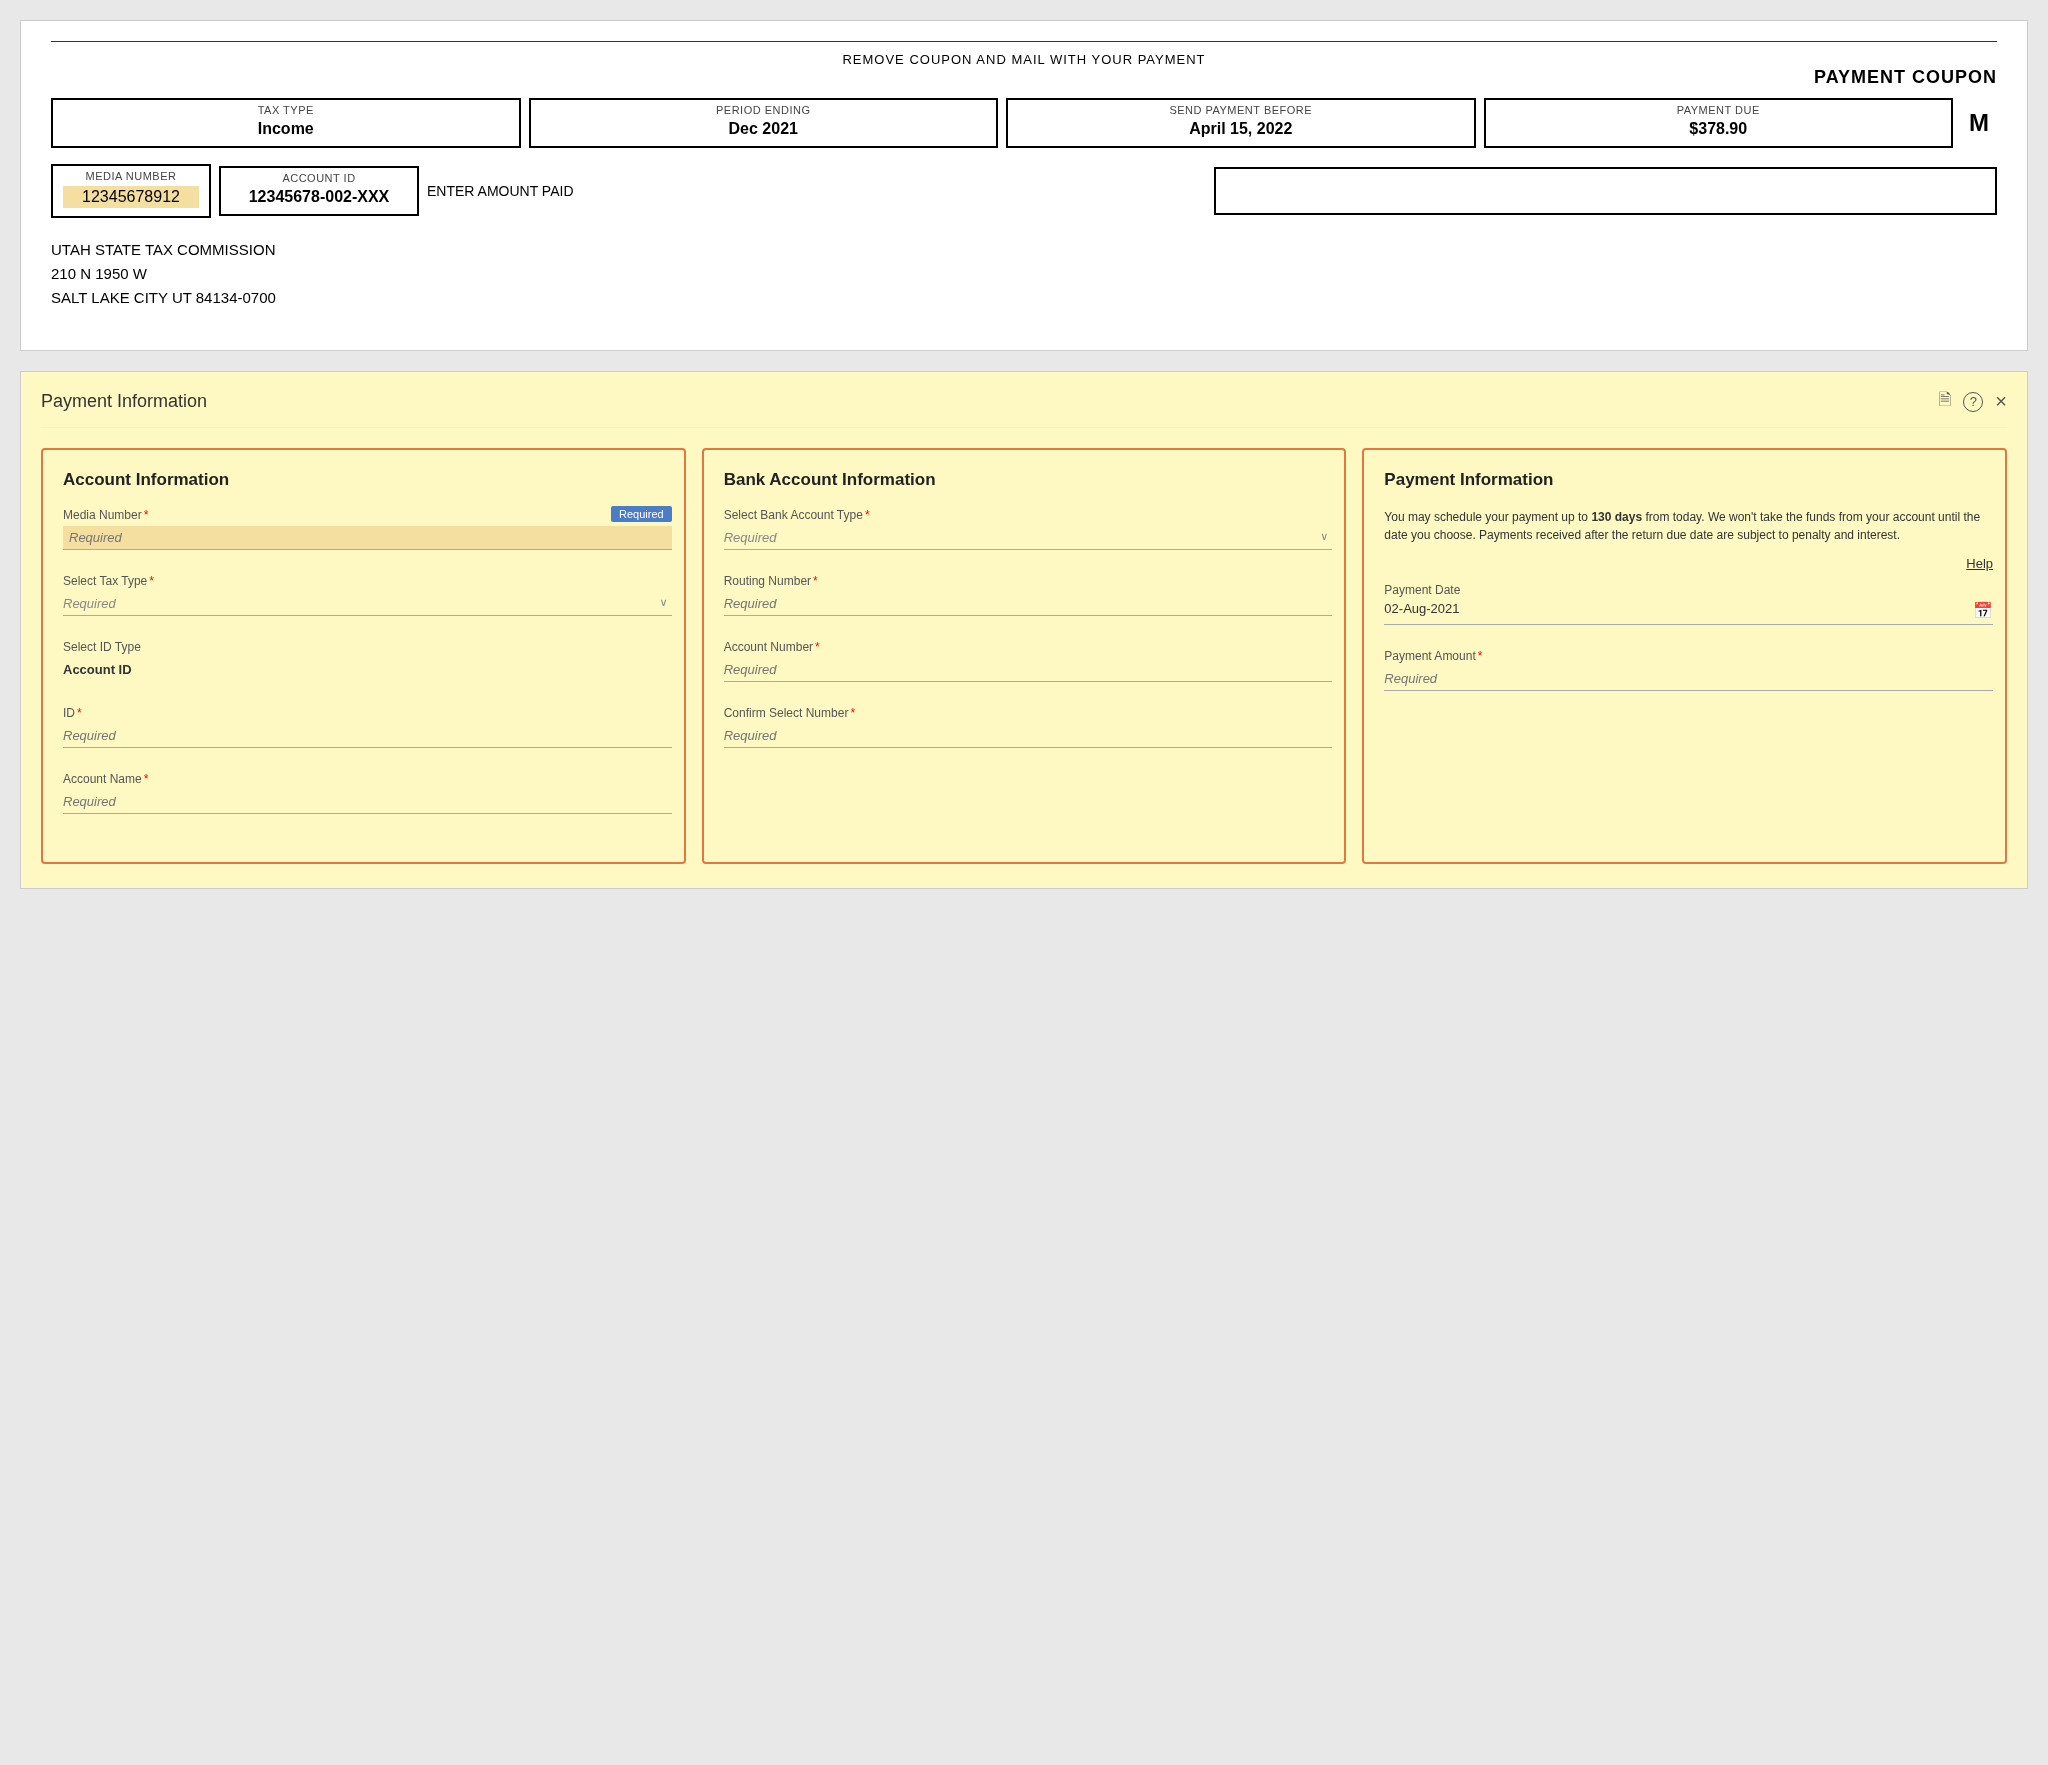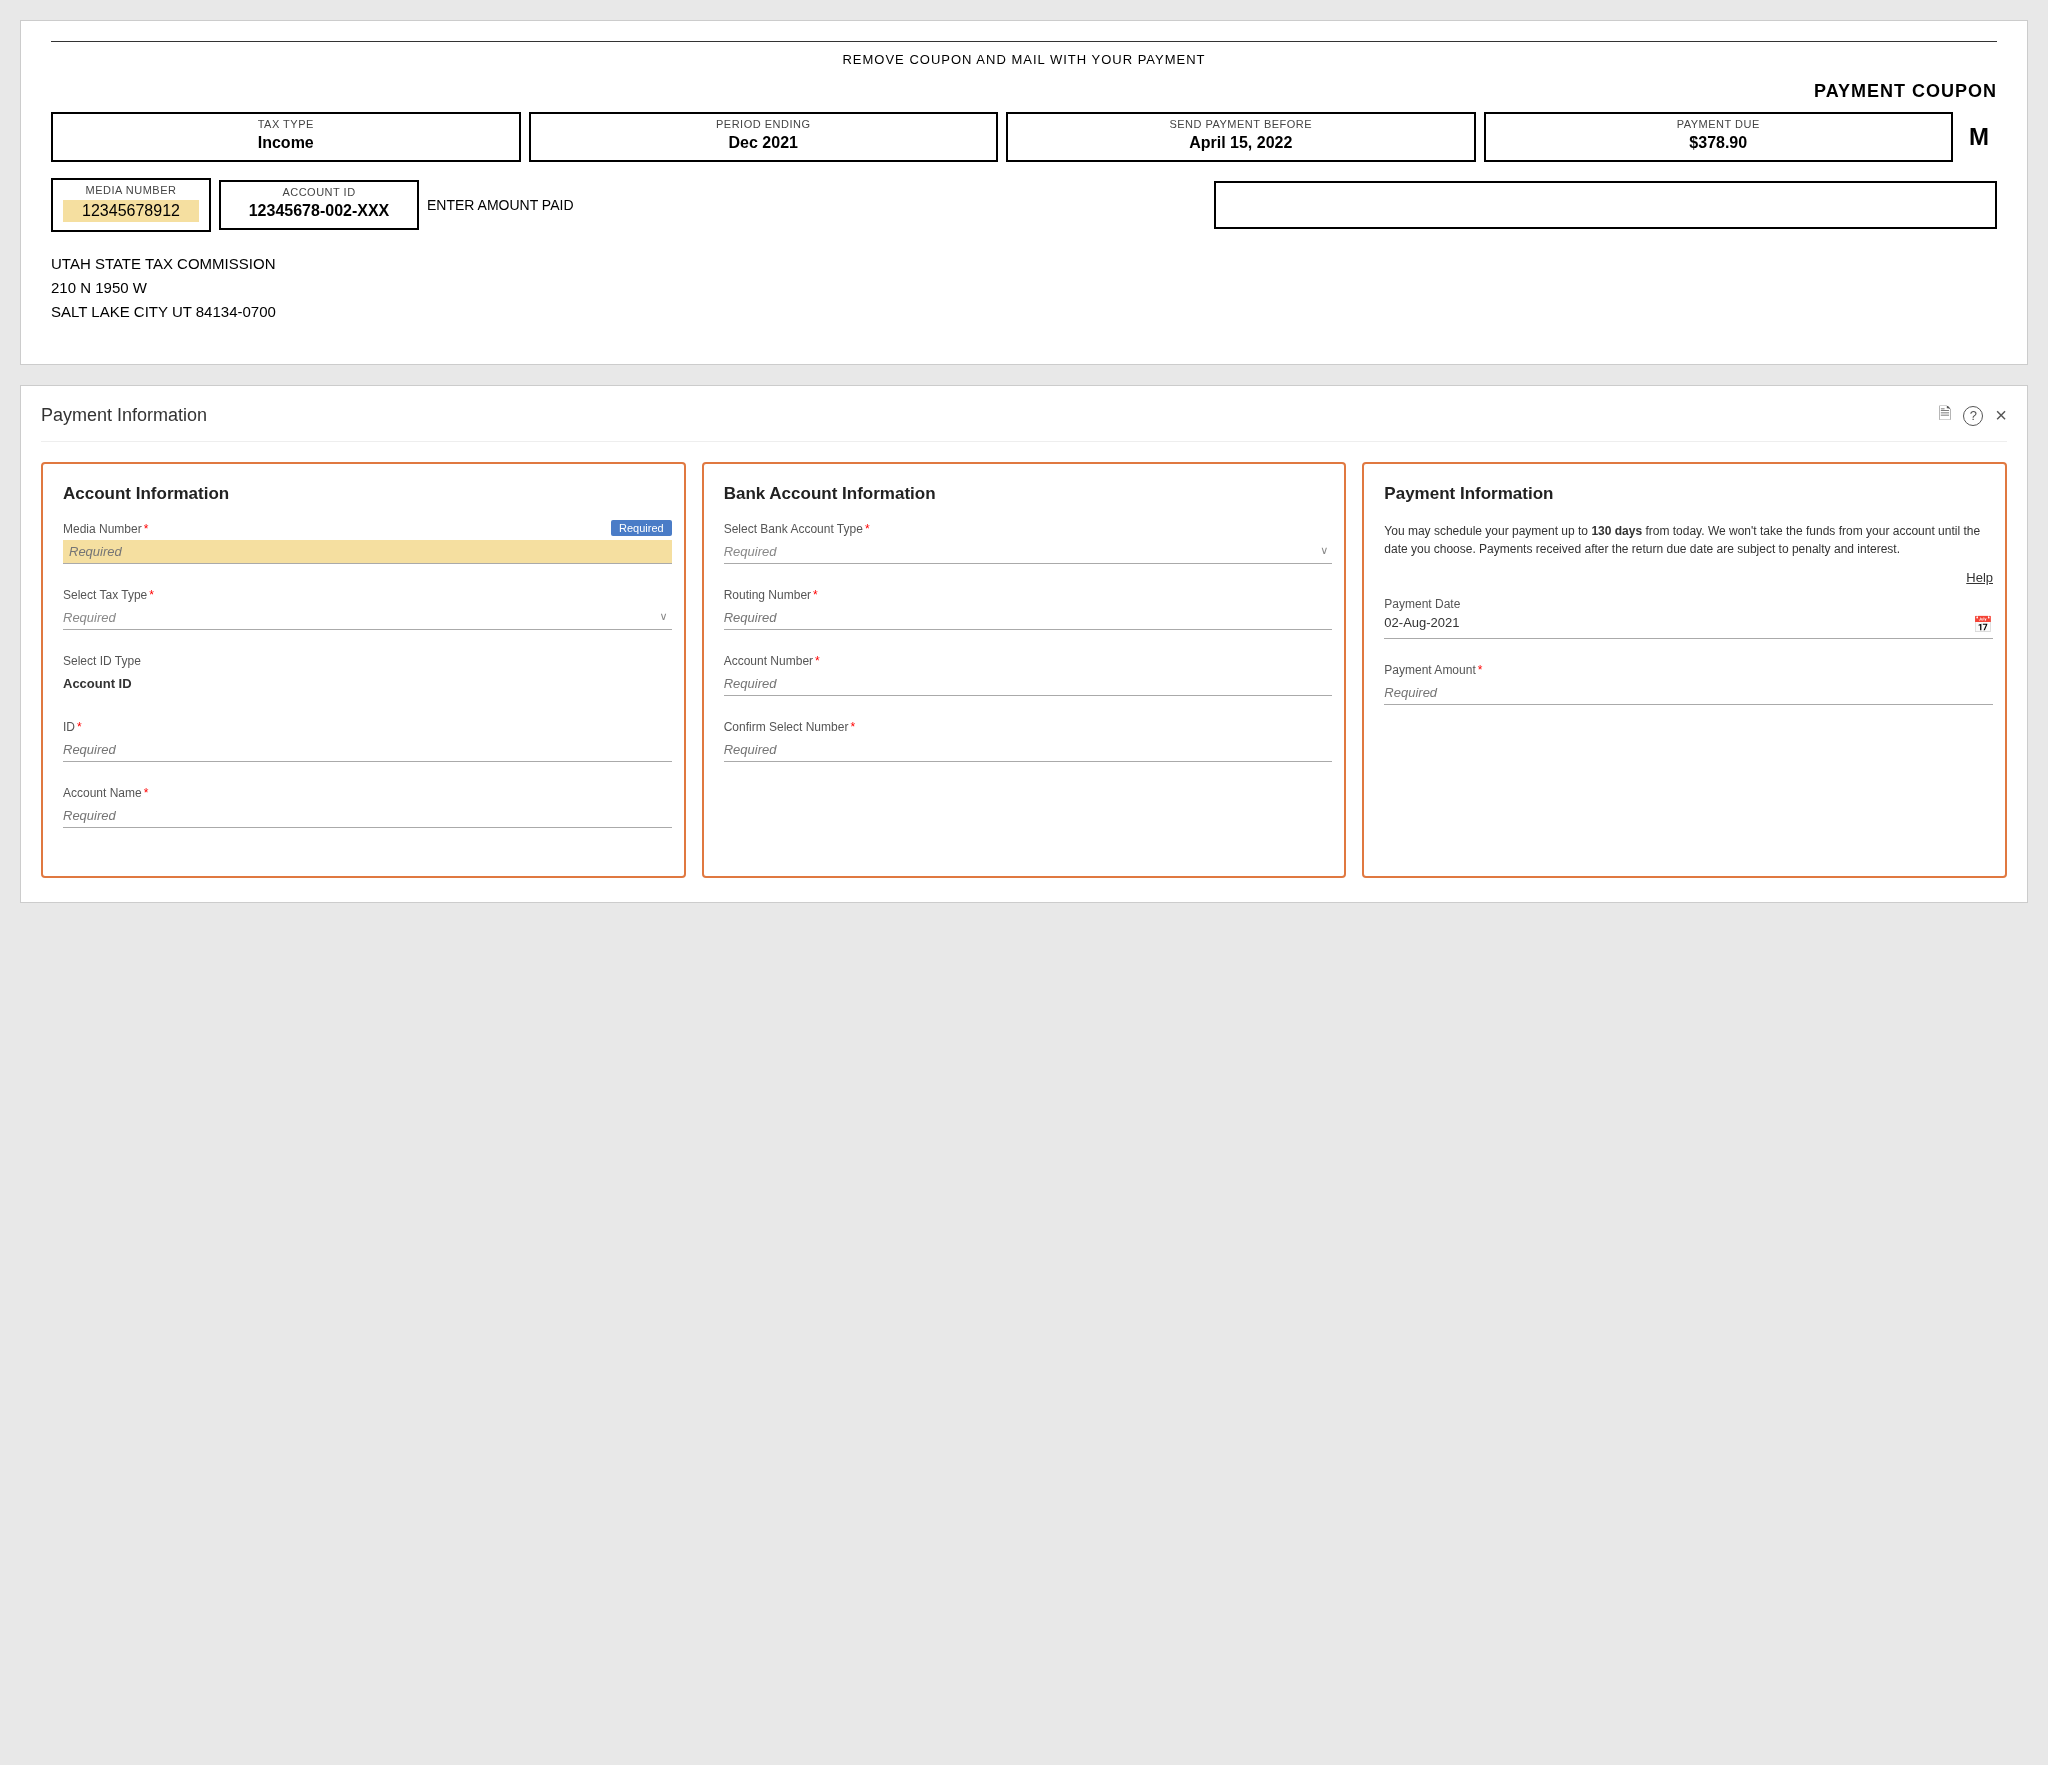--- a/index.html
+++ b/index.html
@@ -99,21 +99,21 @@
     }
     .coupon-address {
       margin-top: 16px;
       font-size: 15px;
       font-weight: normal;
       line-height: 1.6;
     }
 
     
     .payment-info-wrapper {
-      background: #ffffff;
+      background: #fef9c3;
       border: 1px solid #ccc;
       padding: 16px 20px 24px 20px;
     }
     .payment-info-header {
       display: flex;
       justify-content: space-between;
       align-items: center;
       margin-bottom: 20px;
       border-bottom: 1px solid #eee;
       padding-bottom: 12px;
@@ -251,21 +251,21 @@
     }
     .payment-info-text strong {
       font-weight: bold;
     }
   </style>
 </head>
 <body>
 
 <div class="coupon-wrapper">
   <div class="coupon-top-line"></div>
-  <p style="text-align:center; font-size:13px; letter-spacing:1px; margin-bottom:14px;">REMOVE COUPON AND MAIL WITH YOUR PAYMENT</p>
+  <p style="text-align:center; font-size:13px; letter-spacing:1px; ">REMOVE COUPON AND MAIL WITH YOUR PAYMENT</p>
   <div class="coupon-header-row">
     <span class="payment-coupon-title">PAYMENT COUPON</span>
   </div>
 
   <div class="coupon-fields-row">
     <div class="coupon-field-box">
       <div class="coupon-field-label">TAX TYPE</div>
       <div class="coupon-field-value">Income</div>
     </div>
     <div class="coupon-field-box">

